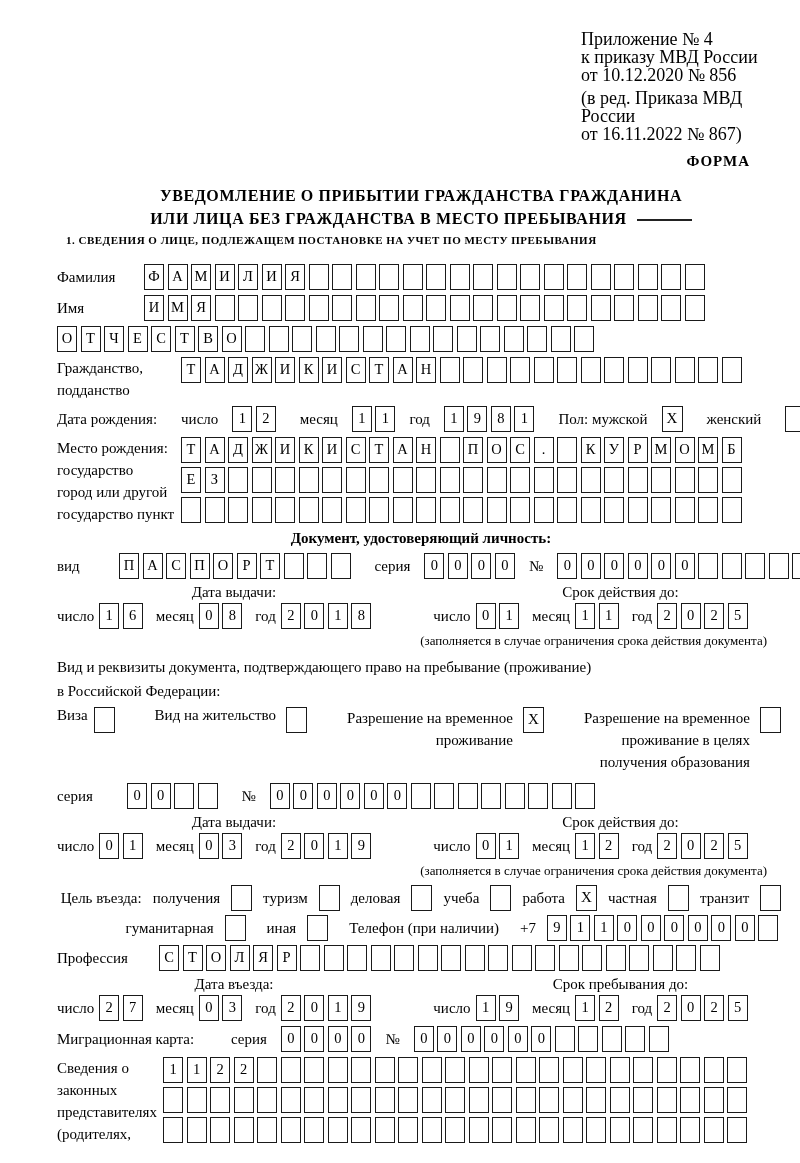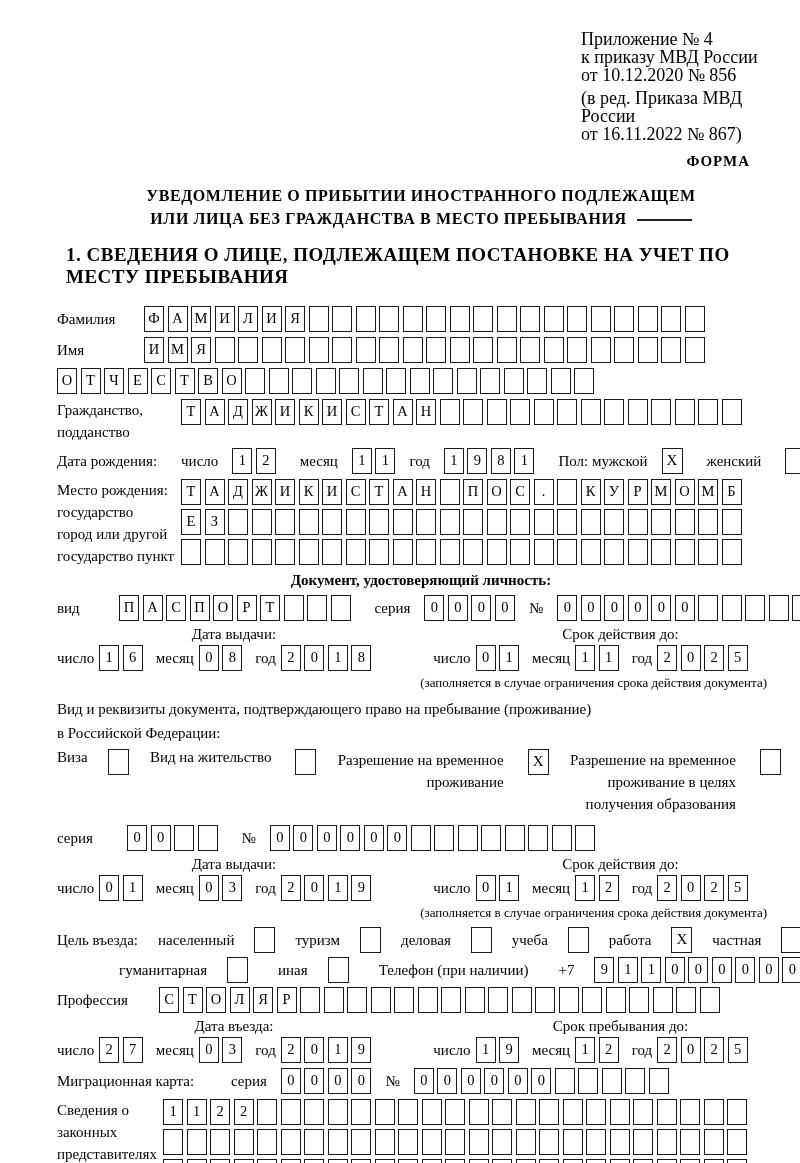--- a/index.html
+++ b/index.html
@@ -13,21 +13,21 @@
   .page { padding:30px 15px 10px 57px; }
 
   
   .appendix { width:182px; margin-left:auto; margin-right:22px; font-size:18px; line-height:18px; }
   .appendix .rev { margin-top:5px; }
   .forma { text-align:right; margin-right:35px; margin-top:10px; font-weight:bold; font-size:15px; letter-spacing:1px; }
 
   .title { text-align:center; font-weight:bold; font-size:16px; margin-top:14px; line-height:23px; letter-spacing:0.6px; }
   .blank { display:inline-block; width:55px; border-bottom:2px solid #222; margin-left:10px; transform:translateY(-3px); }
 
-  .sec1 { font-weight:bold; font-size:19px; letter-spacing:0.5px; margin-top:14px; margin-bottom:18px; margin-left:9px; }
+  .sec1 { font-weight:bold; font-size:11px; letter-spacing:0.5px; margin-top:4px; margin-bottom:18px; margin-left:9px; }
 
   
   .row { display:flex; align-items:center; gap:14px; margin-bottom:5px; white-space:nowrap; }
   .row.top { align-items:flex-start; }
   .lab { flex:none; }
   .w73 { width:73px; } .w110 { width:110px; } .w62 { width:56px; } .w150 { width:150px; } .w92 { width:92px; }
   .stack { display:inline-flex; flex-direction:column; gap:4px; }
   .lablines { display:inline-flex; flex-direction:column; gap:0; line-height:22px; }
 
   .boxrow { display:inline-flex; gap:3.5px; }
@@ -49,44 +49,44 @@
   .dh-right { width:330px; margin-left:45px; text-align:center; }
   .dgroup { display:flex; align-items:center; gap:5px; }
   .dgroup .g { margin-left:8px; }
   .rgap { margin-left:48px; }
 
   .note { font-size:13px; margin-bottom:6px; }
   .note.right { text-align:right; padding-right:18px; margin-top:-1px; }
 
   .intro { line-height:24px; }
   .optrow { display:flex; align-items:flex-start; justify-content:space-between; margin:4px 0 10px 0; padding-right:4px; }
-  .opt { display:flex; align-items:flex-start; gap:24px; }
+  .opt { display:flex; align-items:flex-start; gap:10px; }
   .optlines { display:inline-flex; flex-direction:column; text-align:right; line-height:22px; }
 
-  .prow { display:flex; align-items:center; gap:20px; margin-bottom:4px; white-space:nowrap; }
+  .prow { display:flex; align-items:center; gap:11px; margin-bottom:4px; white-space:nowrap;justify-content:center; }
   .indent { margin-left:62px; }
   .mgap { margin-left:10px; }
 </style>
 </head>
 <body>
 
 <div class="page">
 
   <div class="appendix">
     <div>Приложение № 4</div>
     <div>к приказу МВД России</div>
     <div>от 10.12.2020 № 856</div>
     <div class="rev">(в ред. Приказа МВД России</div>
     <div>от 16.11.2022 № 867)</div>
   </div>
 
   <div class="forma">ФОРМА</div>
 
   <div class="title">
-    <div>УВЕДОМЛЕНИЕ О ПРИБЫТИИ ИНОСТРАННОГО ПОДЛЕЖАЩЕМ</div>
+    <div>УВЕДОМЛЕНИЕ О ПРИБЫТИИ ГРАЖДАНСТВА ГРАЖДАНИНА</div>
     <div>
       <span>ИЛИ ЛИЦА БЕЗ ГРАЖДАНСТВА В МЕСТО ПРЕБЫВАНИЯ</span><span class="blank"></span>
     </div>
   </div>
 
   <div class="sec1">1. СВЕДЕНИЯ О ЛИЦЕ, ПОДЛЕЖАЩЕМ ПОСТАНОВКЕ НА УЧЕТ ПО МЕСТУ ПРЕБЫВАНИЯ</div>
 
   <div class="row">
     <span class="lab w73">Фамилия</span>
     <span class="boxrow">
@@ -506,21 +506,21 @@
           <span class="cell">0</span>
           <span class="cell">2</span>
           <span class="cell">5</span>
         </span>
     </span>
   </div>
   <div class="note right">(заполняется в случае ограничения срока действия документа)</div>
 
   <div class="prow">
     <span>Цель въезда:</span>
-    <span>населенный</span>
+    <span>получения</span>
     <span class="cbx"></span>
     <span>туризм</span>
     <span class="cbx"></span>
     <span>деловая</span>
     <span class="cbx"></span>
     <span>учеба</span>
     <span class="cbx"></span>
     <span>работа</span>
     <span class="cbx">X</span>
     <span>частная</span>

